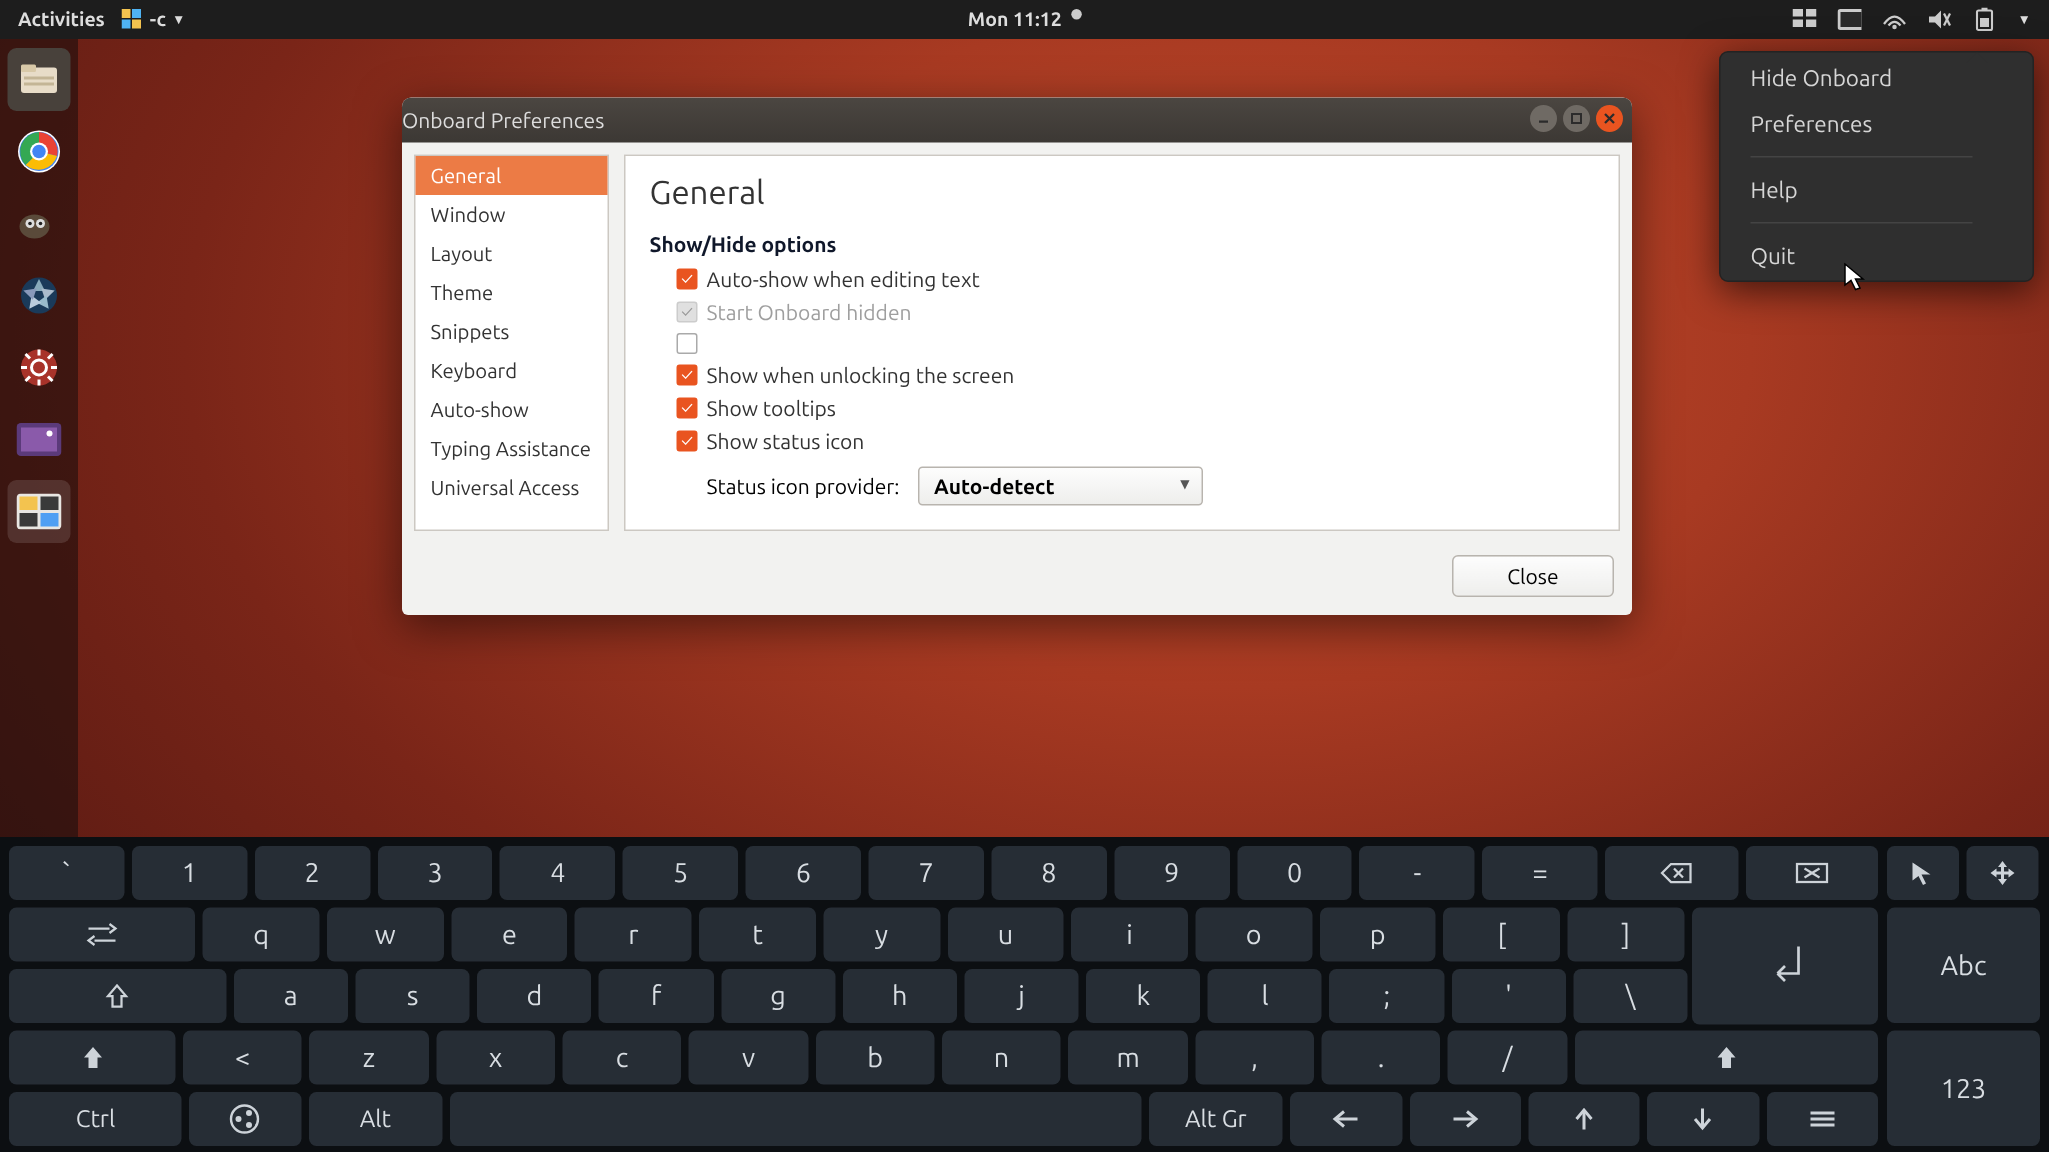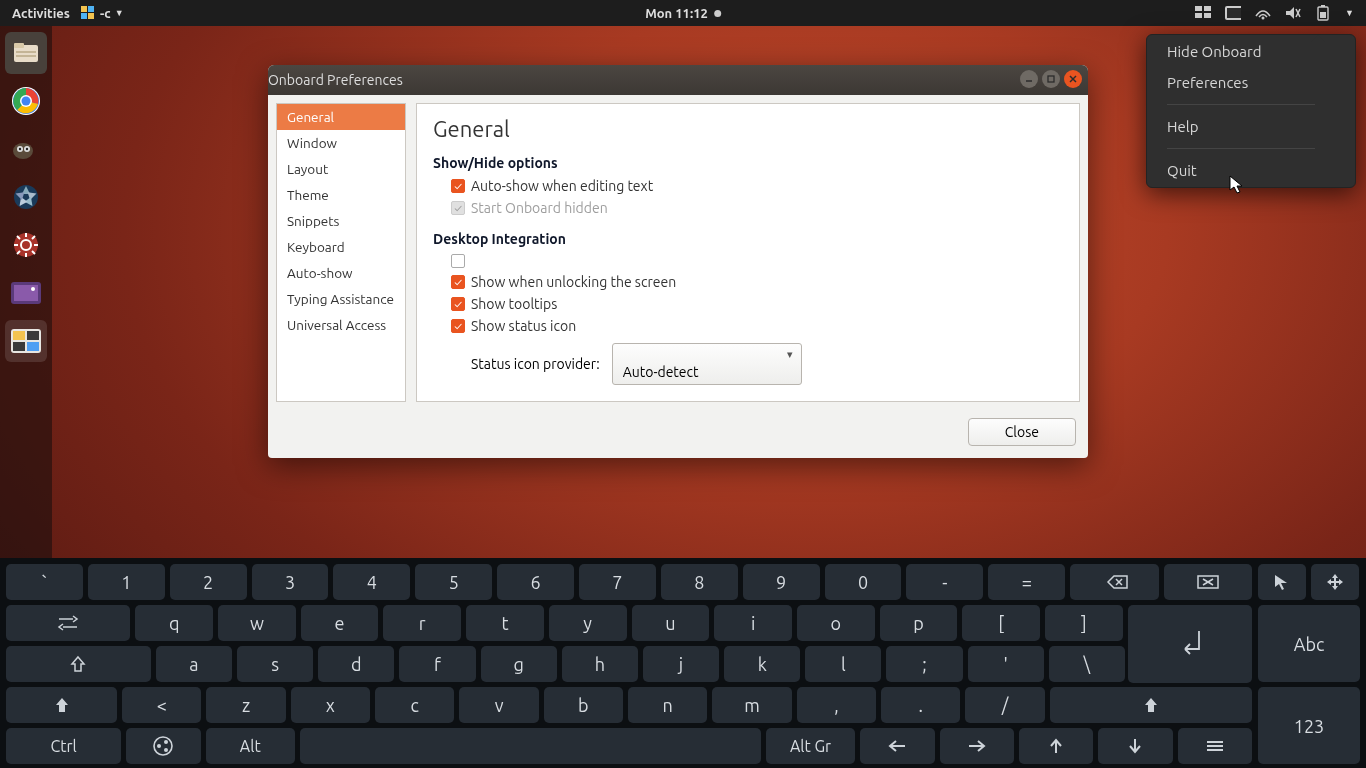--- a/index.html
+++ b/index.html
@@ -2,21 +2,21 @@
 <html><head>
 <meta charset="utf-8">
 <style>
 * { margin:0; padding:0; box-sizing:border-box; font-family: Ubuntu, "Segoe UI", sans-serif; }
 html,body { width:1366px; height:768px; overflow:hidden; }
 body { background: radial-gradient(ellipse at 60% 30%, #c24a2b 0%, #a83a22 30%, #7a2518 60%, #4a1510 100%); position:relative; }
 
 
 .topbar { position:absolute; top:0; left:0; right:0; height:26px; background:#1d1d1d; color:#ddd; display:flex; align-items:center; font-size:13px; font-weight:bold; }
 .topbar .left { display:flex; align-items:center; gap:10px; padding-left:12px; }
-.topbar .center { position:absolute; left:50%; transform:translateX(-50%); display:flex; align-items:center; gap:6px;}
+.topbar .center { position:absolute; left:50%; transform:translateX(-50%); display:flex; align-items:flex-start; gap:6px;}
 .topbar .right { margin-left:auto; display:flex; align-items:center; gap:14px; padding-right:12px; }
 .topbar .icon { width:16px; height:16px; display:inline-flex; align-items:center; justify-content:center; }
 .caret-down { font-size:9px; }
 
 
 .dock { position:absolute; left:0; top:26px; bottom:0; width:52px; background:rgba(20,12,12,0.55); display:flex; flex-direction:column; align-items:center; padding-top:6px; gap:6px; }
 .dock-item { width:42px; height:42px; border-radius:6px; display:flex; align-items:center; justify-content:center; font-size:22px; color:#fff; }
 .dock-item.running { background:rgba(255,255,255,0.12); }
 .dock-bottom { margin-top:auto; margin-bottom:10px; }
 .apps-grid { display:grid; grid-template-columns:repeat(3,6px); grid-template-rows:repeat(3,6px); gap:3px; }
@@ -36,21 +36,21 @@
 .sidebar-item.active { background:#ec7b45; color:#fff; }
 .content { flex:1; border:1px solid #ccc8c2; background:#fff; padding:12px 16px 16px; }
 .content h1 { font-size:22px; font-weight:normal; color:#333; margin-bottom:14px; }
 .section-label { font-weight:bold; font-size:14px; color:#0f172a; margin:6px 0 4px; }
 .check-row { display:flex; align-items:center; gap:6px; padding:3px 0 3px 18px; font-size:14px; color:#333; }
 .check-row.disabled { color:#9e9e9e; }
 .check { width:14px; height:14px; border:1px solid #aaa; border-radius:2px; display:flex; align-items:center; justify-content:center; background:#fff; font-size:11px; }
 .check.checked { background:#e95420; border-color:#e95420; color:#fff; }
 .check.disabled-check { background:#e0e0e0; border-color:#ccc; color:#999;}
 .combo-row { display:flex; align-items:center; gap:12px; padding:6px 0 0 38px; font-size:14px; }
-.combo { border:1px solid #b8b4ae; border-radius:3px; padding:20px 26px 4px 10px; background:linear-gradient(#fdfdfd,#eeeeec); min-width:190px; position:relative; }
+.combo { border:1px solid #b8b4ae; border-radius:3px; padding:4px 26px 4px 10px; background:linear-gradient(#fdfdfd,#eeeeec); min-width:190px; position:relative;font-weight:bold; }
 .combo::after { content:"▾"; position:absolute; right:8px; top:4px; font-size:11px; color:#555;}
 .dialog-footer { display:flex; justify-content:flex-end; padding:8px 12px 12px; }
 .btn { border:1px solid #b8b4ae; border-radius:4px; padding:5px 36px; background:linear-gradient(#fdfdfd,#eeeeec); font-size:14px; }
 
 
 .popover { position:absolute; right:10px; top:34px; width:210px; background:#2f2f2f; border:1px solid #232323; border-radius:6px; padding:1px 0; color:#d6d6d6; font-size:15px; box-shadow:0 6px 24px rgba(0,0,0,0.6); }
 .popover::before { content:""; position:absolute; top:-7px; right:30px; border:7px solid transparent; border-bottom-color:#2f2f2f; }
 .popover-item { padding:7px 20px; }
 .popover-sep { height:1px; background:#444; margin:6px 40px 6px 20px; }
 
@@ -261,21 +261,20 @@
       <h1>General</h1>
       <div class="section-label">Show/Hide options</div>
       <div class="check-row">
         <div class="check checked">✓</div>
         <span>Auto-show when editing text</span>
       </div>
       <div class="check-row disabled">
         <div class="check disabled-check">✓</div>
         <span>Start Onboard hidden</span>
       </div>
-      <div class="section-label" style="margin-top:12px;">Desktop Integration</div>
       <div class="check-row">
         <div class="check"></div>
       </div>
       <div class="check-row">
         <div class="check checked">✓</div>
         <span>Show when unlocking the screen</span>
       </div>
       <div class="check-row">
         <div class="check checked">✓</div>
         <span>Show tooltips</span>

